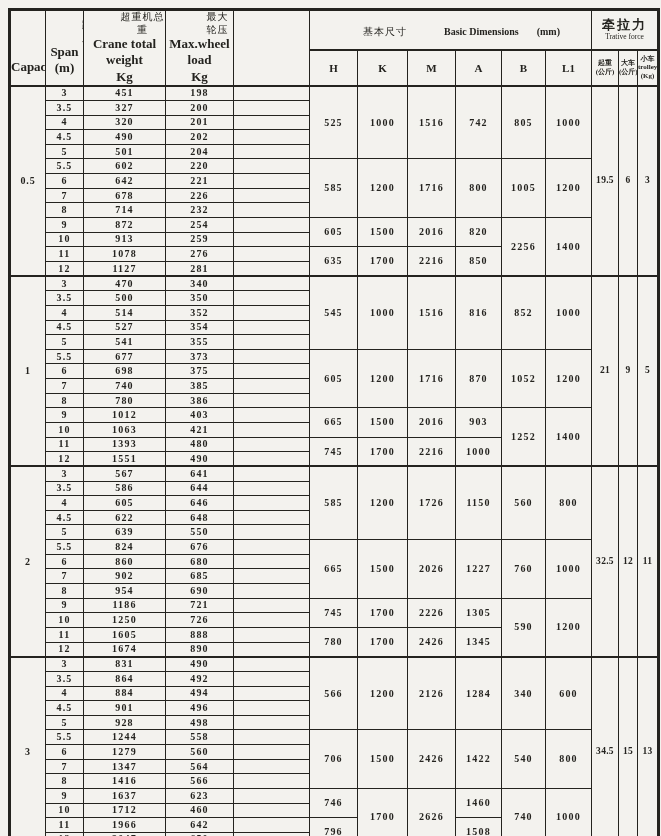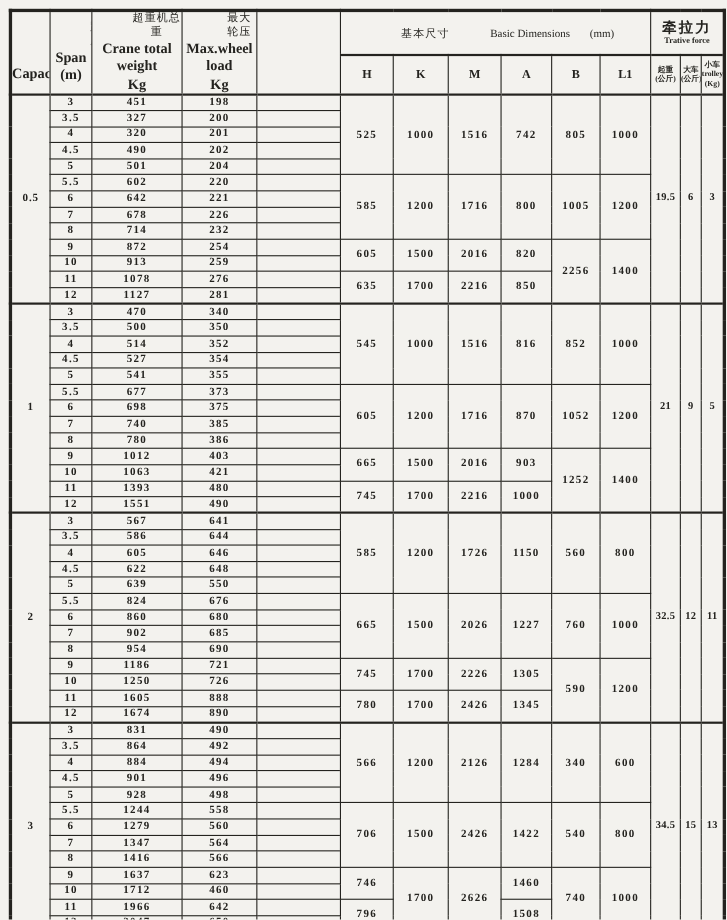--- a/index.html
+++ b/index.html
@@ -29,23 +29,23 @@
     text-align:center;
     vertical-align:middle;
     overflow:hidden;
   }
   thead tr.hr1{height:30px;}
   thead tr.hr2{height:26px;}
   thead th{border-bottom-width:2px;}
   .zh{font-size:10px;font-weight:400;letter-spacing:1px;line-height:1.25;padding-left:36px;}
   .en{font-size:13px;font-weight:700;line-height:1.25;letter-spacing:0;}
   .bd-head .zh{display:inline-block;margin-right:33px;text-align:center;}
-  .bd-head .en-mid{display:inline-block;font-size:10px;font-weight:400;margin-right:14px;}
+  .bd-head .en-mid{display:inline-block;font-size:10px;font-weight:700;margin-right:14px;}
   .zh-big{font-size:13px;font-weight:700;letter-spacing:2px;line-height:1.15;}
-  .en-tiny{font-size:7.5px;font-weight:700;line-height:1.1;}
+  .en-tiny{font-size:7.5px;font-weight:400;line-height:1.1;}
   .dimletter{font-size:11px;font-weight:700;}
   .tsub div{font-size:7px;font-weight:700;line-height:1.2;letter-spacing:0;white-space:nowrap;}
   tbody tr{height:14.65px;}
   tbody td{
     font-size:10px;
     font-weight:700;
     letter-spacing:1.2px;
     line-height:1;
   }
   tbody td.cap{letter-spacing:0.8px;}

